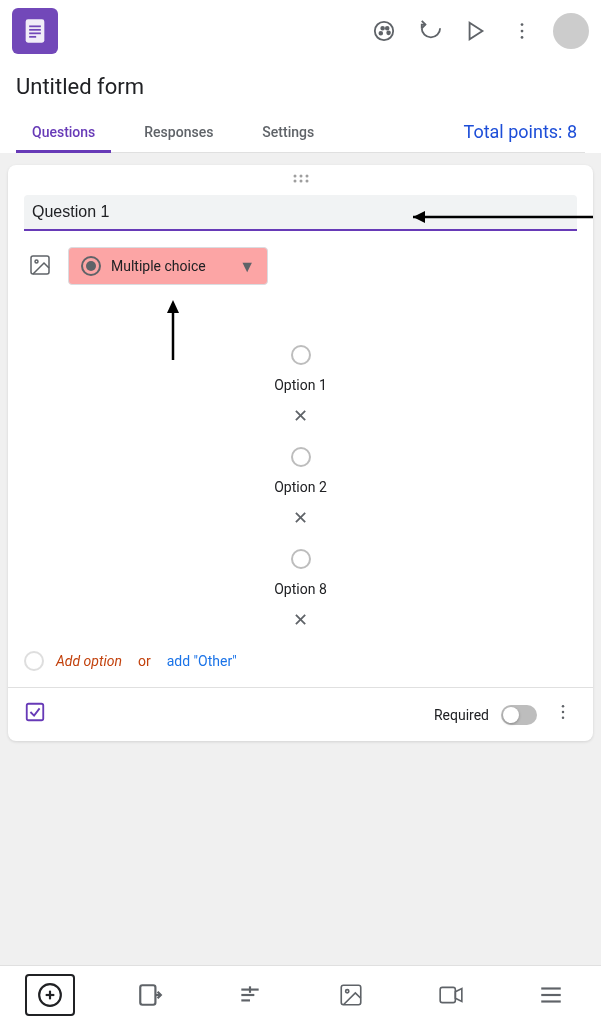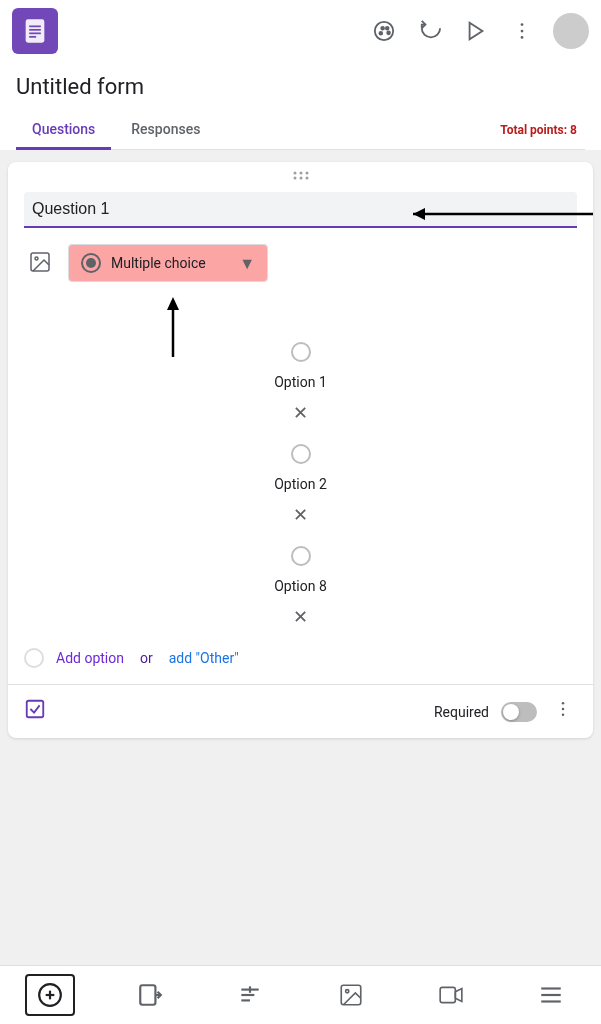--- a/index.html
+++ b/index.html
@@ -60,44 +60,43 @@
     }
     .form-title {
       font-size: 22px;
       font-weight: 400;
       color: #202124;
       padding: 4px 0;
       margin-bottom: 8px;
     }
     .tabs {
       display: flex;
-      align-items: center;
+      align-items: flex-end;
       border-bottom: 1px solid #e0e0e0;
-      gap: 4px;
+      gap: 17px;
     }
     .tab {
       padding: 10px 16px;
       font-size: 14px;
       font-weight: 500;
       color: #5f6368;
       cursor: pointer;
       border-bottom: 3px solid transparent;
       margin-bottom: -1px;
       text-decoration: none;
     }
     .tab.active {
       color: #673ab7;
       border-bottom: 3px solid #673ab7;
     }
     .total-points {
       margin-left: auto;
-      font-size: 12px;
-      color: #b91c1c;
+      font-size: 18px;
+      color: #1d4ed8;
       padding: 10px 8px;
-      font-weight: bold;
     }
 
     
     .main-content {
       padding: 12px 8px;
       background: #f0f0f0;
     }
 
     
     .question-card {
@@ -223,21 +222,22 @@
     .add-option-radio {
       width: 20px;
       height: 20px;
       border-radius: 50%;
       border: 2px solid #bdbdbd;
       flex-shrink: 0;
       opacity: 0.5;
     }
     .add-option-text {
       font-size: 14px;
-      color: #6d28d9;
+      color: #c2410c;
+      font-style: italic;
     }
     .add-other-link {
       font-size: 14px;
       color: #1a73e8;
       cursor: pointer;
       text-decoration: none;
     }
 
     
     .card-footer {
@@ -357,20 +357,21 @@
     </button>
     <div class="avatar"></div>
   </div>
 </div>
 
 <div class="form-title-area">
   <div class="form-title">Untitled form</div>
   <div class="tabs">
     <div class="tab active">Questions</div>
     <div class="tab">Responses</div>
+    <div class="tab">Settings</div>
     <div class="total-points">Total points: 8</div>
   </div>
 </div>
 
 <div class="main-content">
   <div class="question-card">
 
     <div class="drag-handle">
       <svg width="20" height="10" viewBox="0 0 20 10" fill="#9e9e9e">
         <circle cx="4" cy="3" r="1.5"></circle>
@@ -426,21 +427,21 @@
       </div>
       <div class="option-row">
         <div class="option-radio"></div>
         <span class="option-label">Option 8</span>
         <button class="option-delete">✕</button>
       </div>
 
       <div class="add-option-row">
         <div class="add-option-radio"></div>
         <span class="add-option-text">Add option</span>
-        <span style="font-size:14px; color:#4c1d95; margin: 0 4px;">or</span>
+        <span style="font-size:14px; color:#c2410c; margin: 0 4px;">or</span>
         <a class="add-other-link">add "Other"</a>
       </div>
     </div>
 
     <div class="card-footer">
       <span class="footer-checkbox-icon">
         <svg width="22" height="22" viewBox="0 0 24 24" fill="none" stroke="#673ab7" stroke-width="2">
           <rect x="3" y="3" width="18" height="18" rx="2"></rect>
           <polyline points="7,12 11,16 17,8" stroke="#673ab7" stroke-width="2"></polyline>
         </svg>

